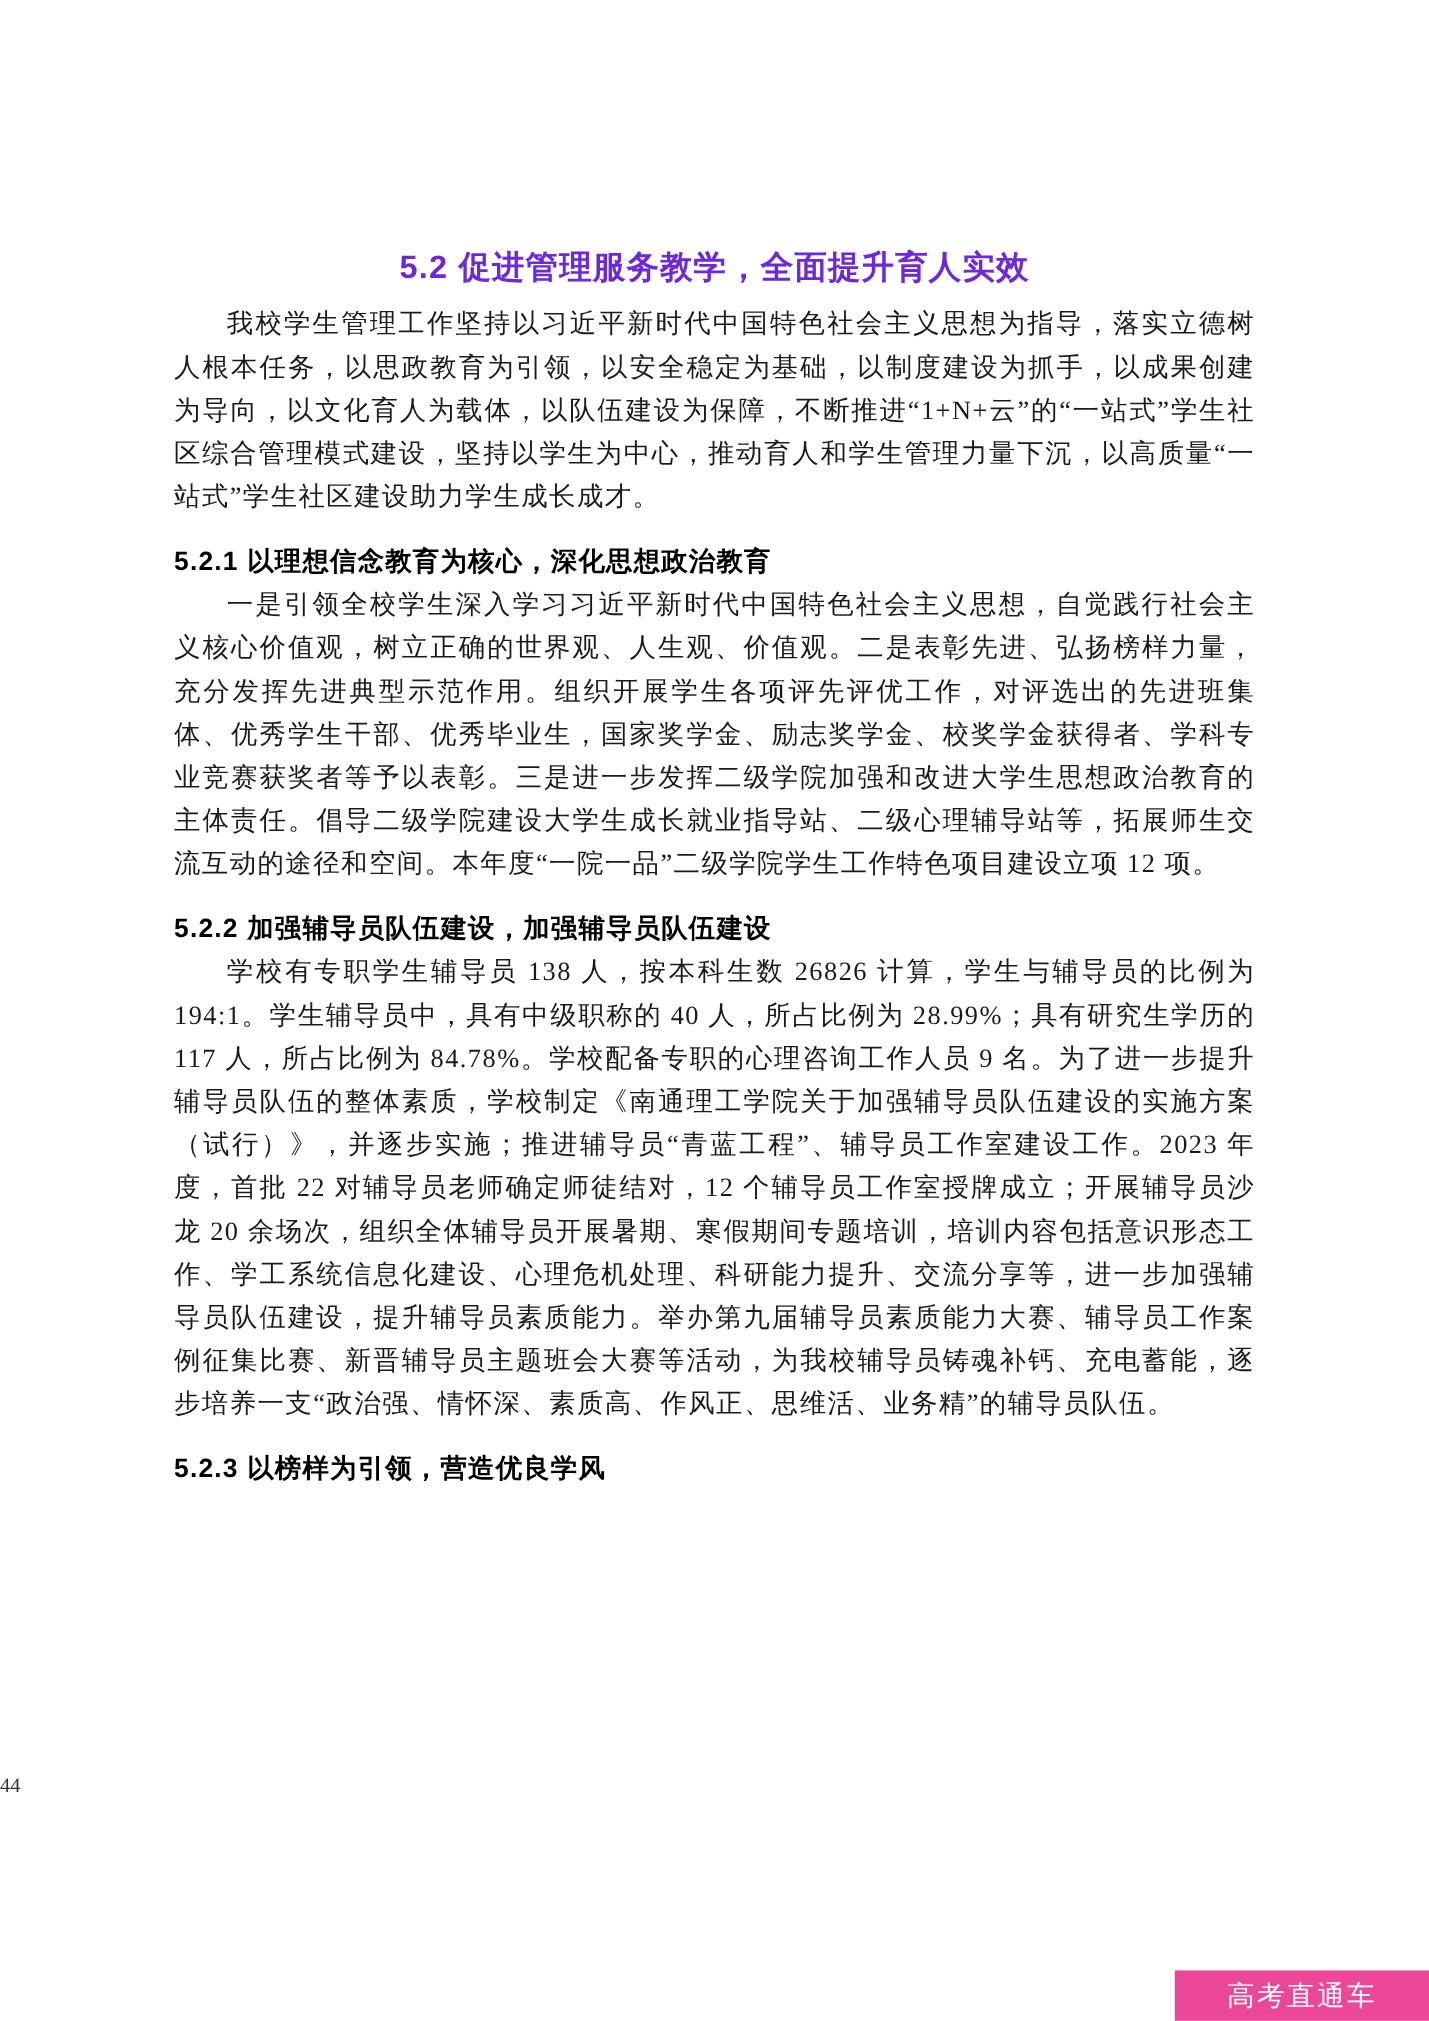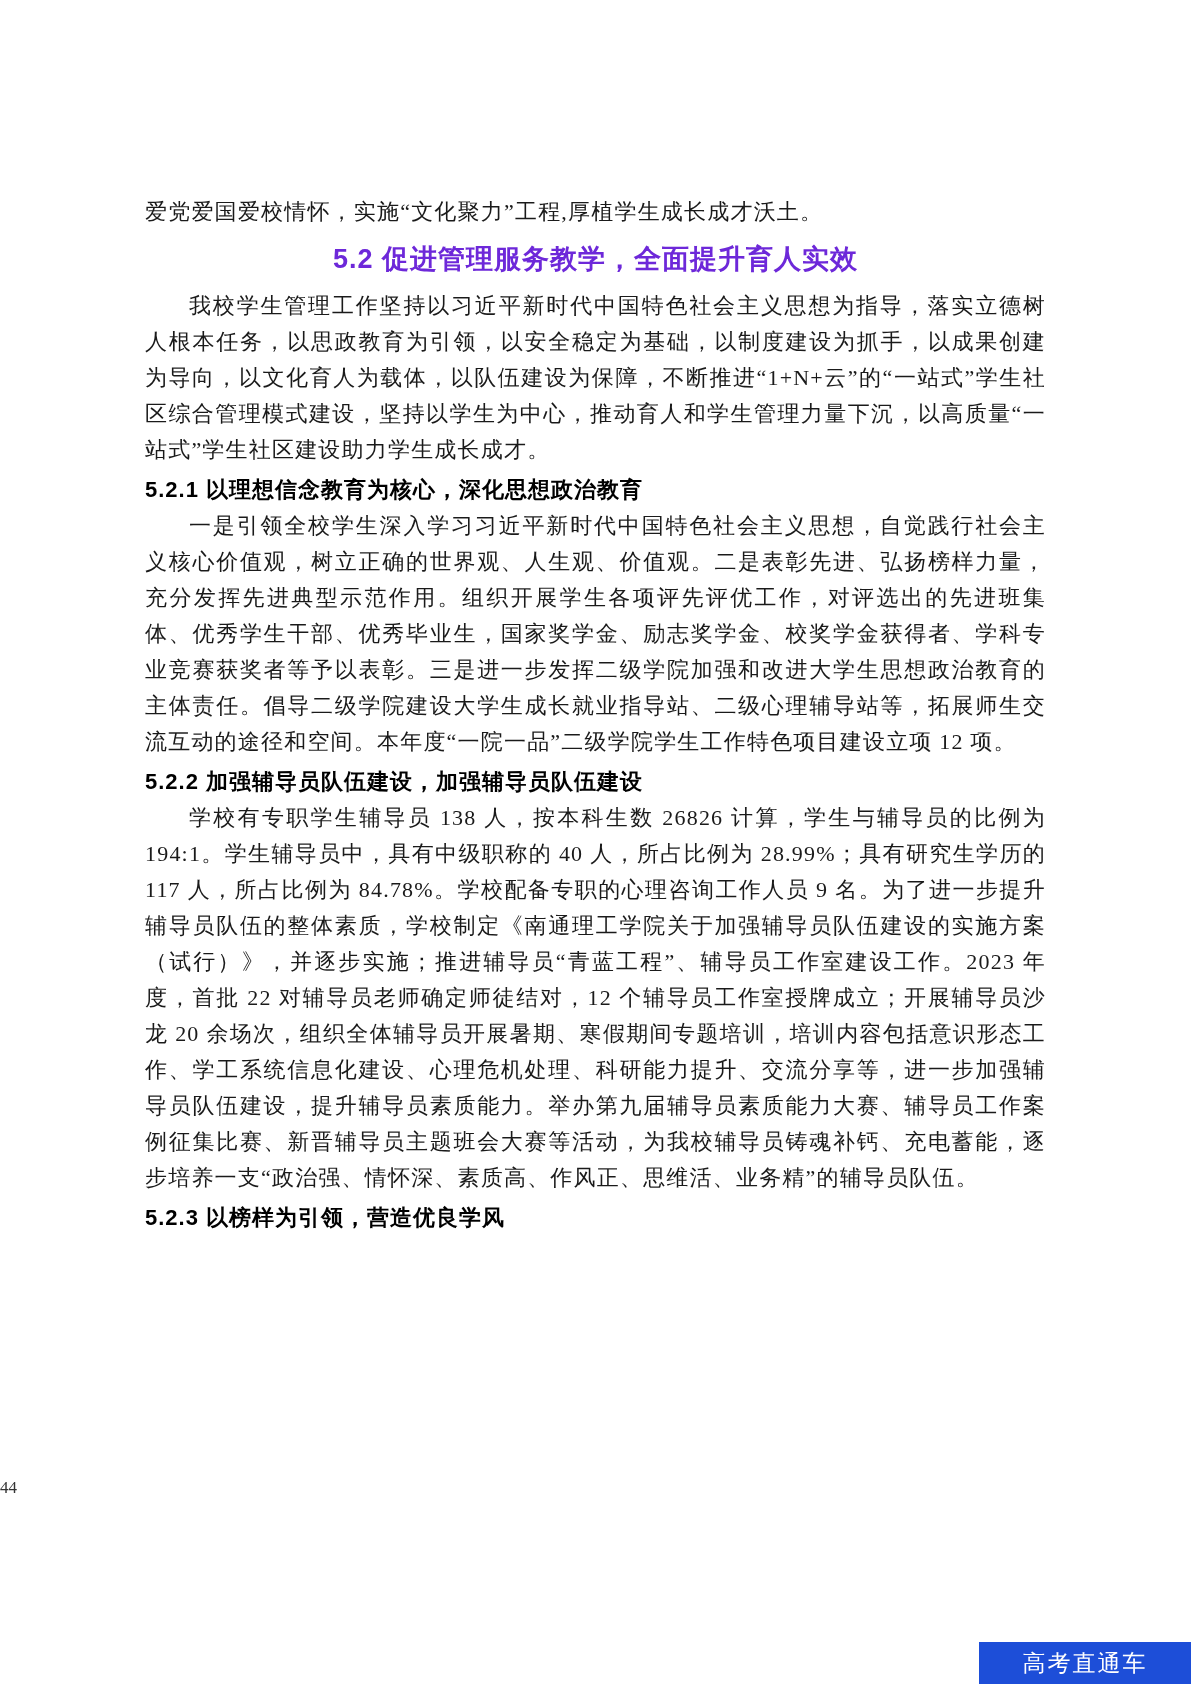--- a/index.html
+++ b/index.html
@@ -48,58 +48,57 @@
     margin: 8px 0 8px 0;
     text-align: center;
   }
   .sub-heading {
     font-family: "Liberation Sans", "DejaVu Sans", sans-serif;
     font-weight: 700;
     font-size: 22px;
     line-height: 36px;
     letter-spacing: 1px;
     color: #000000;
-    margin: 4px 0 0 0;
+    margin: 18px 0 0 0;
   }
   .page-number {
     position: absolute;
     left: 0;
     right: 0;
     top: 1478px;
     text-align: left;
     font-size: 17px;
     color: #333333;
     font-family: "Liberation Serif", "DejaVu Serif", serif;
   }
   .watermark {
     position: absolute;
     right: 0;
     bottom: 0;
     min-width: 212px;
     height: 42px;
-    background: #1d4ed8;
+    background: #ec4899;
     color: #ffffff;
     font-family: "Liberation Sans", "DejaVu Sans", sans-serif;
     font-size: 23px;
     letter-spacing: 2px;
     display: flex;
     align-items: center;
     justify-content: center;
     padding: 0 20px;
     box-sizing: border-box;
   }
 </style>
 </head>
 <body>
 
 <div class="page">
 
   <div class="content">
 
-    <p class="body-text no-indent">爱党爱国爱校情怀，实施“文化聚力”工程,厚植学生成长成才沃土。</p>
 
     <h2 class="section-heading">5.2 促进管理服务教学，全面提升育人实效</h2>
 
     <p class="body-text">我校学生管理工作坚持以习近平新时代中国特色社会主义思想为指导，落实立德树人根本任务，以思政教育为引领，以安全稳定为基础，以制度建设为抓手，以成果创建为导向，以文化育人为载体，以队伍建设为保障，不断推进“1+N+云”的“一站式”学生社区综合管理模式建设，坚持以学生为中心，推动育人和学生管理力量下沉，以高质量“一站式”学生社区建设助力学生成长成才。</p>
 
     <h3 class="sub-heading">5.2.1 以理想信念教育为核心，深化思想政治教育</h3>
 
     <p class="body-text">一是引领全校学生深入学习习近平新时代中国特色社会主义思想，自觉践行社会主义核心价值观，树立正确的世界观、人生观、价值观。二是表彰先进、弘扬榜样力量，充分发挥先进典型示范作用。组织开展学生各项评先评优工作，对评选出的先进班集体、优秀学生干部、优秀毕业生，国家奖学金、励志奖学金、校奖学金获得者、学科专业竞赛获奖者等予以表彰。三是进一步发挥二级学院加强和改进大学生思想政治教育的主体责任。倡导二级学院建设大学生成长就业指导站、二级心理辅导站等，拓展师生交流互动的途径和空间。本年度“一院一品”二级学院学生工作特色项目建设立项 12 项。</p>
 
     <h3 class="sub-heading">5.2.2 加强辅导员队伍建设，加强辅导员队伍建设</h3>

